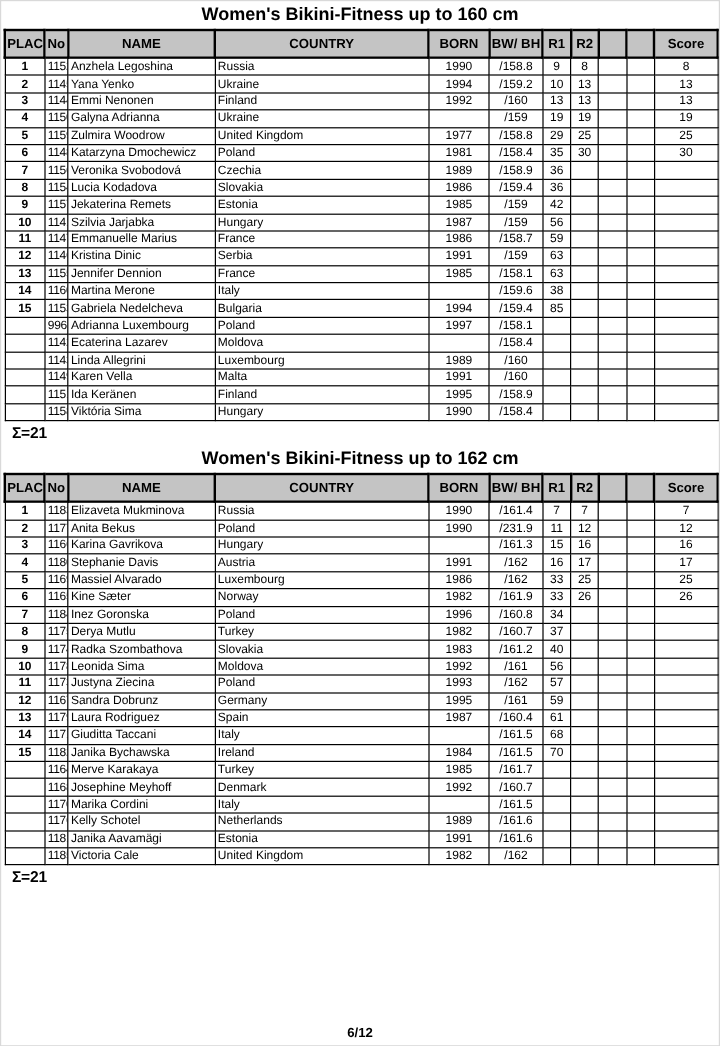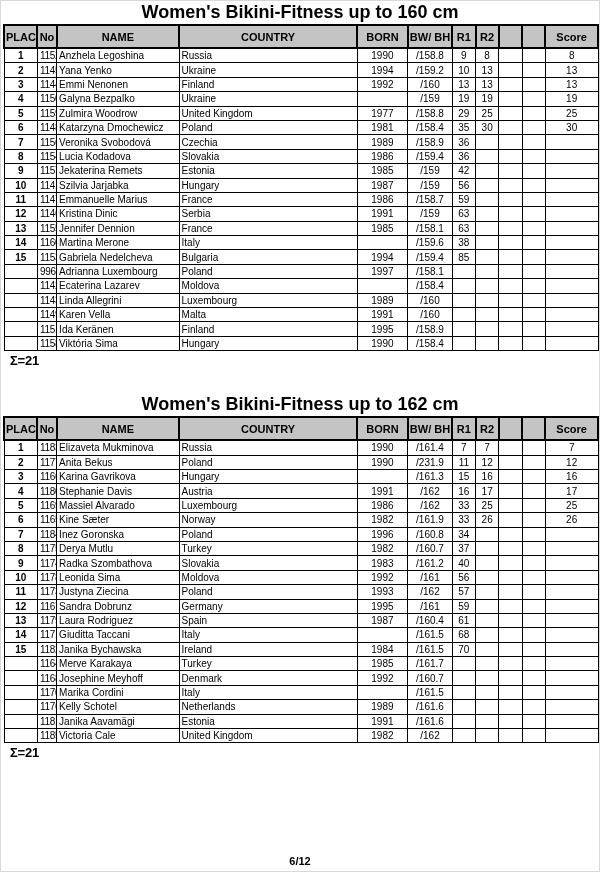--- a/index.html
+++ b/index.html
@@ -10,26 +10,26 @@
     font-family: "Liberation Sans", sans-serif;
     color: #000;
     position: relative;
     box-sizing: border-box;
     border: 1px solid #d9d9d9;
     overflow: hidden;
   }
   .section { margin: 0; }
   .title {
     text-align: center;
-    font-size: 18px;
+    font-size: 15px;
     font-weight: bold;
     margin: 3px 0 3px 0;
     line-height: 17px;
   }
-  .section-2 { margin-top: 28px; }
+  .section-2 { margin-top: 6px; }
   table.results {
     border-collapse: collapse;
     table-layout: fixed;
     width: 596px;
     margin-left: 2px;
   }
   table.results th {
     background: #c4c4c4;
     border: 2px solid #000;
     font-size: 11px;
@@ -144,21 +144,21 @@
             <td class="c-bwbh">/160</td>
             <td class="c-r1">13</td>
             <td class="c-r2">13</td>
             <td class="c-j1"></td>
             <td class="c-j2"></td>
             <td class="c-score">13</td>
           </tr>
           <tr>
             <td class="c-place">4</td>
             <td class="c-no">1150</td>
-            <td class="c-name">Galyna Bezpalko</td>
+            <td class="c-name">Galyna Adrianna</td>
             <td class="c-country">Ukraine</td>
             <td class="c-born"></td>
             <td class="c-bwbh">/159</td>
             <td class="c-r1">19</td>
             <td class="c-r2">19</td>
             <td class="c-j1"></td>
             <td class="c-j2"></td>
             <td class="c-score">19</td>
           </tr>
           <tr>

